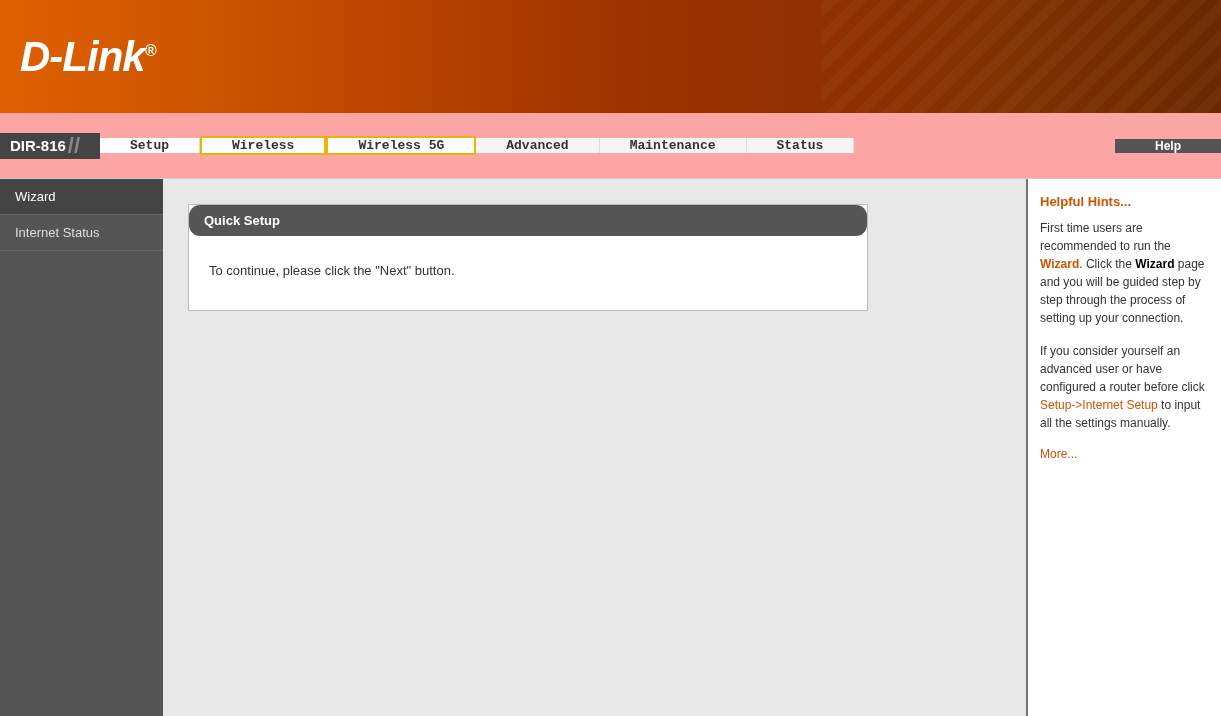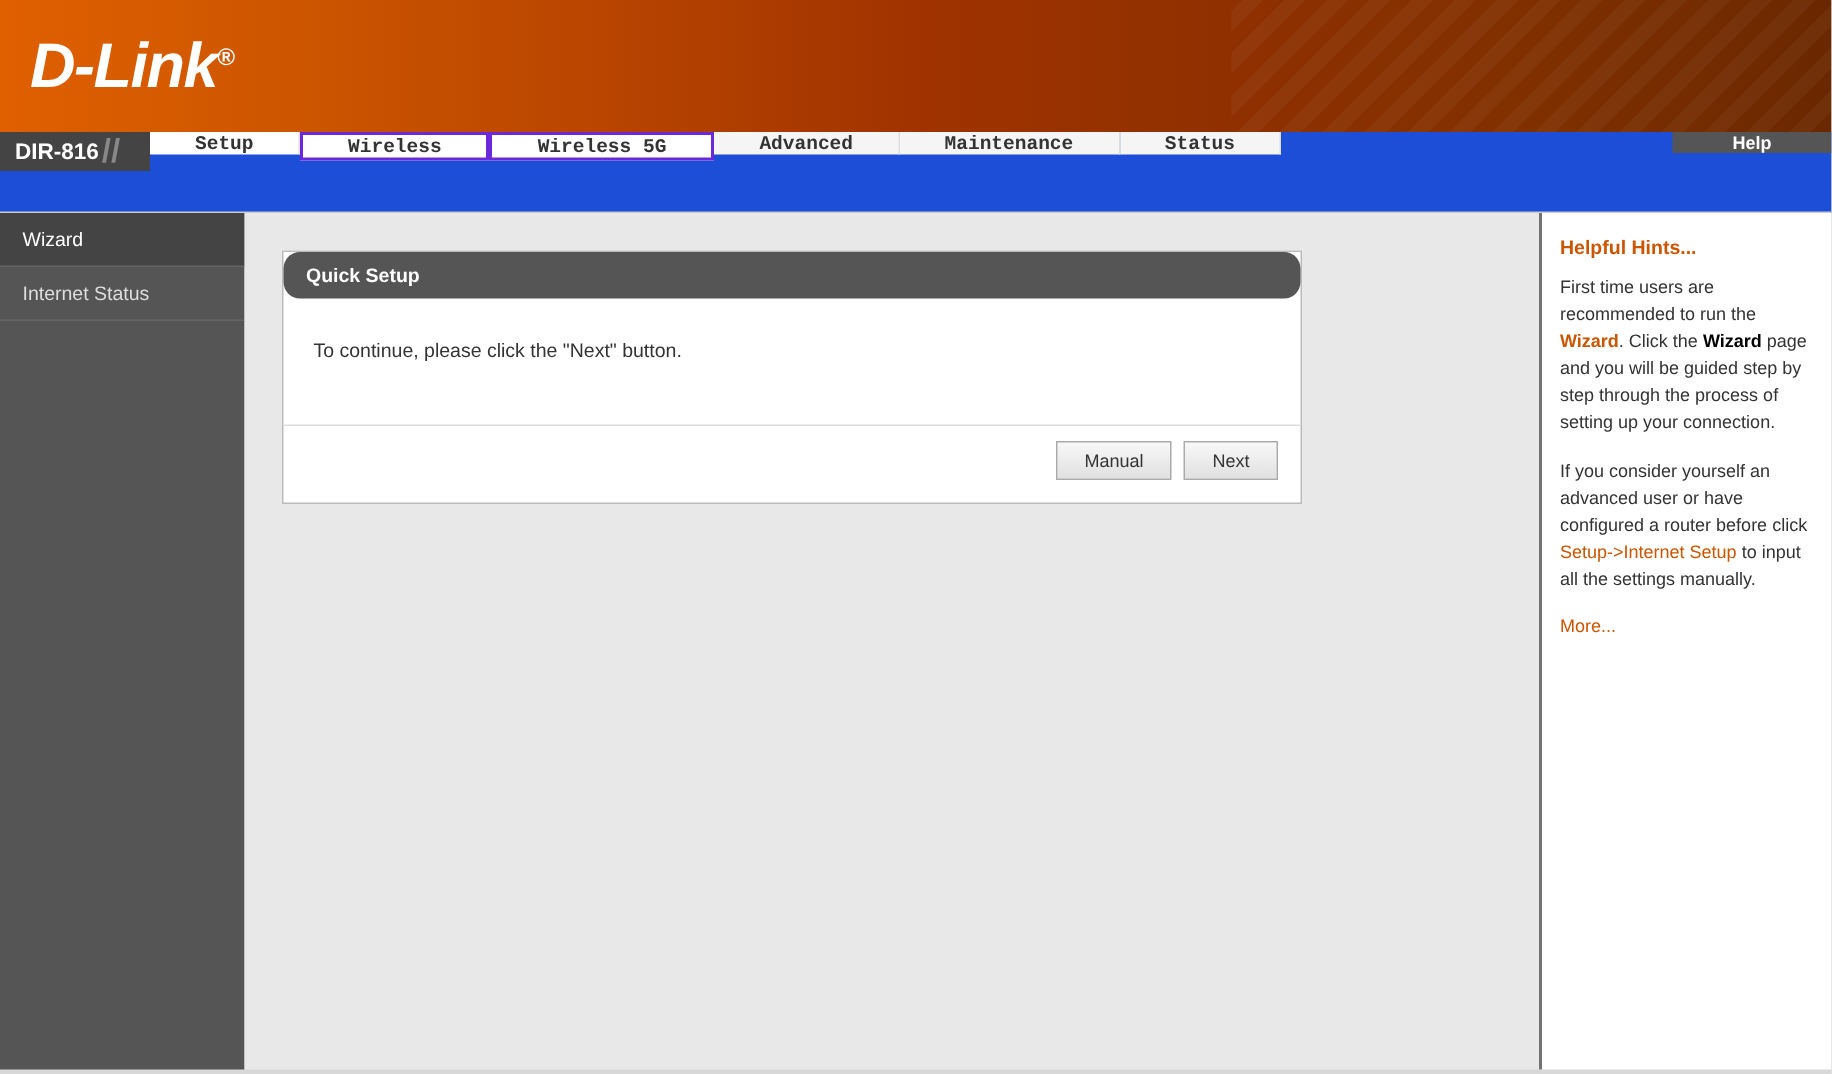--- a/index.html
+++ b/index.html
@@ -1,21 +1,21 @@
 <!DOCTYPE html>
 <html><head>
   <meta charset="utf-8">
   <style>
     * { margin: 0; padding: 0; box-sizing: border-box; }
     body { font-family: Arial, sans-serif; font-size: 13px; background: #d8d8d8; width: 1221px; height: 716px; overflow: hidden; }
 
     
     #header {
       background: linear-gradient(to right, #e06000, #cc5500, #b84400, #a03300, #903000, #803000, #6a2800);
-      height: 88px;
+      height: 113px;
       display: flex;
       align-items: center;
       padding-left: 20px;
       position: relative;
       overflow: hidden;
     }
     #header::after {
       content: '';
       position: absolute;
       right: 0;
@@ -40,25 +40,25 @@
     .dlink-logo span {
       color: white;
     }
     .logo-reg {
       font-size: 16px;
       vertical-align: super;
     }
 
     
     #navbar {
-      background: #1d4ed8;
-      display: flex;
-      align-items: flex-start;
+      background: #fca5a5;
+      display: flex;
+      align-items: center;
       border-bottom: 1px solid #ccc;
-      height: 54px;
+      height: 66px;
     }
     .model-badge {
       background: #444;
       color: white;
       font-weight: bold;
       font-size: 15px;
       padding: 0 10px;
       display: flex;
       align-items: center;
       min-width: 100px;
@@ -75,21 +75,21 @@
       cursor: pointer;
       font-size: 13px;
       font-weight: bold;
       color: #333;
       border-right: 1px solid #ddd;
       background: #f5f5f5;
       font-family: Liberation Mono, monospace;
     }
     .nav-tab.active { background: white; }
     .nav-tab.highlighted {
-      border: 2px solid #6d28d9;
+      border: 2px solid #eab308;
       background: white;
     }
     .nav-help {
       margin-left: auto;
       background: #555;
       color: white;
       padding: 0 40px;
       display: flex;
       align-items: center;
       font-weight: bold;
@@ -248,24 +248,20 @@
   </div>
 
   <div id="content">
     <div class="quick-setup-box">
       <div class="quick-setup-header">
         <span>Quick Setup</span>
       </div>
       <div class="quick-setup-body">
         <p>To continue, please click the "Next" button.</p>
       </div>
-      <div class="quick-setup-buttons">
-        <button class="btn">Manual</button>
-        <button class="btn">Next</button>
-      </div>
     </div>
   </div>
 
   <div id="help-panel">
     <div class="help-title">Helpful Hints...</div>
     <div class="help-text">
       <span>First time users are recommended to run the </span><strong style="color:#cc5500;cursor:pointer;">Wizard</strong><span>. Click the </span><strong>Wizard</strong><span> page and you will be guided step by step through the process of setting up your connection.</span>
     </div>
     <div class="help-text">
       <span>If you consider yourself an advanced user or have configured a router before click </span><a class="help-link">Setup-&gt;Internet Setup</a><span> to input all the settings manually.</span>

